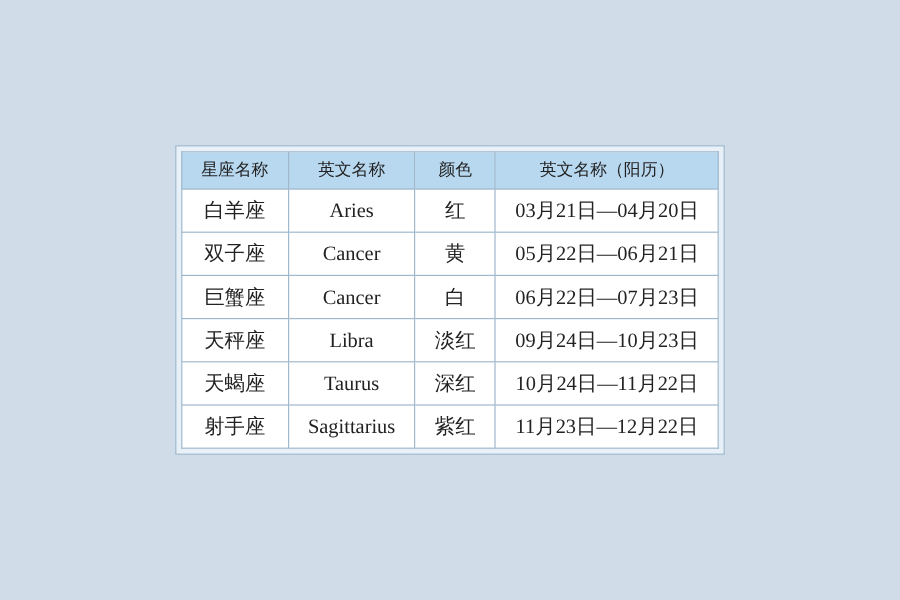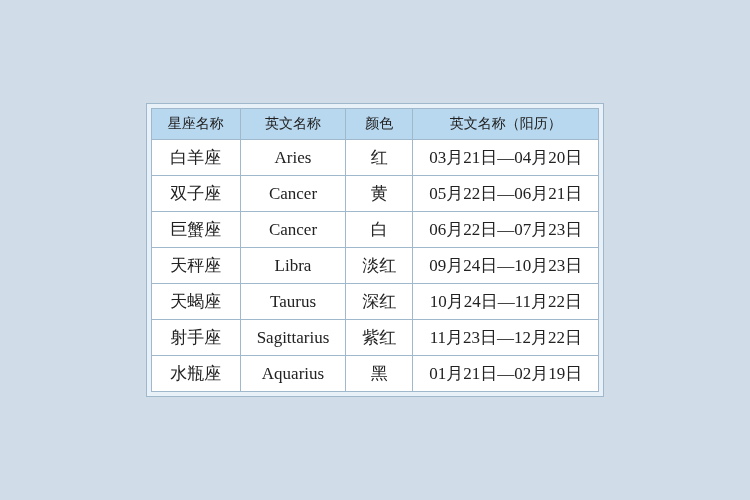--- a/index.html
+++ b/index.html
@@ -93,21 +93,15 @@
           <td>Taurus</td>
           <td>深红</td>
           <td>10月24日—11月22日</td>
         </tr>
         <tr>
           <td>射手座</td>
           <td>Sagittarius</td>
           <td>紫红</td>
           <td>11月23日—12月22日</td>
         </tr>
-        <tr>
-          <td>水瓶座</td>
-          <td>Aquarius</td>
-          <td>黑</td>
-          <td>01月21日—02月19日</td>
-        </tr>
       </tbody>
   </table>
 </div>
 
 </body></html>

